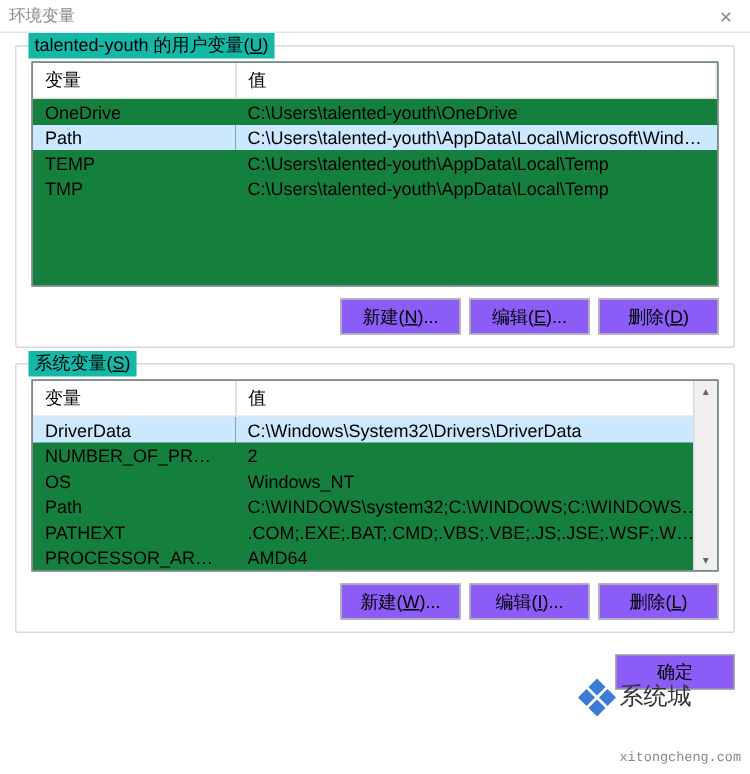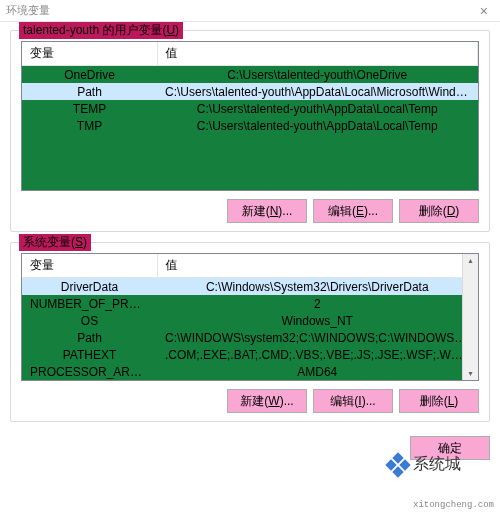--- a/index.html
+++ b/index.html
@@ -37,21 +37,21 @@
     border: 1px solid #d9d9d9;
     border-radius: 2px;
     margin-bottom: 10px;
     padding: 10px 10px 8px 10px;
     position: relative;
   }
   .group-label {
     position: absolute;
     top: -9px;
     left: 8px;
-    background: #be185d;
+    background: #14b8a6;
     padding: 0 4px;
     font-size: 12px;
   }
   .table-wrap {
     border: 1px solid #828790;
     background: #15803d;
     height: 150px;
     overflow: hidden;
     position: relative;
   }
@@ -69,21 +69,20 @@
     border-bottom: 1px solid #e5e5e5;
     border-right: 1px solid #e5e5e5;
     font-size: 12px;
   }
   tbody td {
     padding: 1.5px 8px;
     white-space: nowrap;
     overflow: hidden;
     text-overflow: ellipsis;
     font-size: 12px;
-    text-align: center;
   }
   tbody tr.selected td {
     background: #cce8ff;
   }
   .col-var { width: 135px; }
   .scrollbar {
     position: absolute;
     right: 0; top: 0; bottom: 0;
     width: 16px;
     background: #f0f0f0;
@@ -98,21 +97,21 @@
   .scrollbar .arrow { padding: 2px 0; }
   .button-row {
     display: flex;
     justify-content: flex-end;
     gap: 6px;
     margin-top: 8px;
   }
   button.win {
     min-width: 80px;
     height: 24px;
-    background: #f9a8d4;
+    background: #8b5cf6;
     border: 1px solid #adadad;
     font-family: inherit;
     font-size: 12px;
     padding: 0 10px;
     cursor: pointer;
   }
   .footer {
     display: flex;
     justify-content: flex-end;
     gap: 18px;

